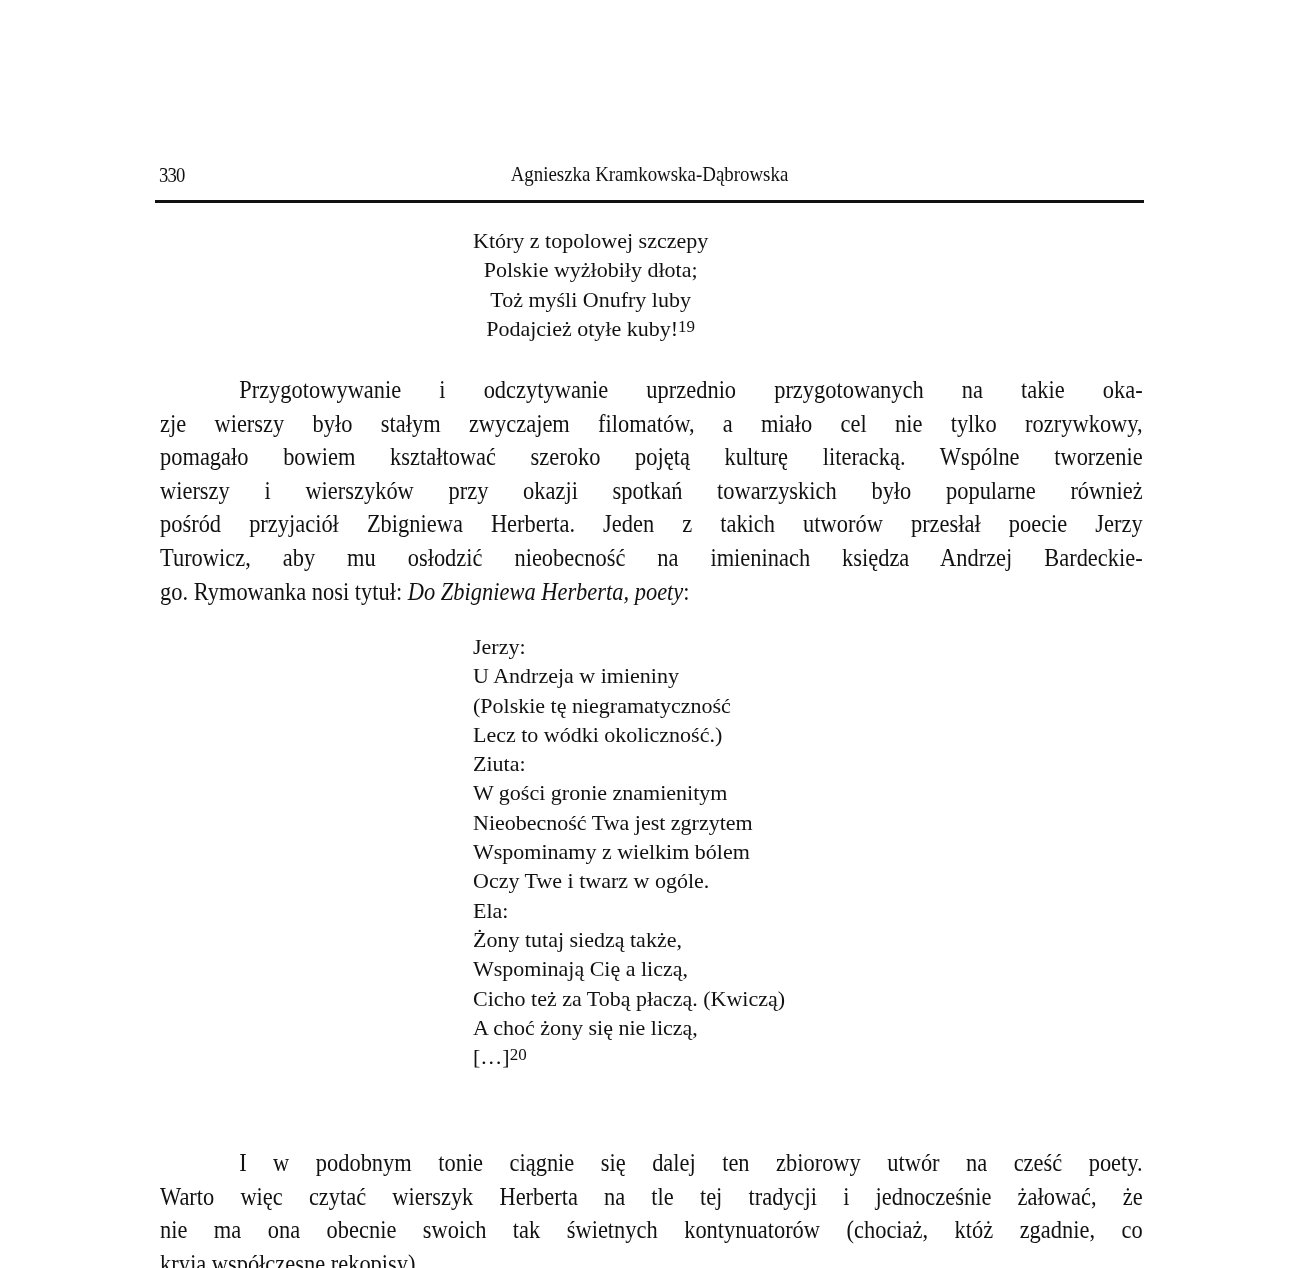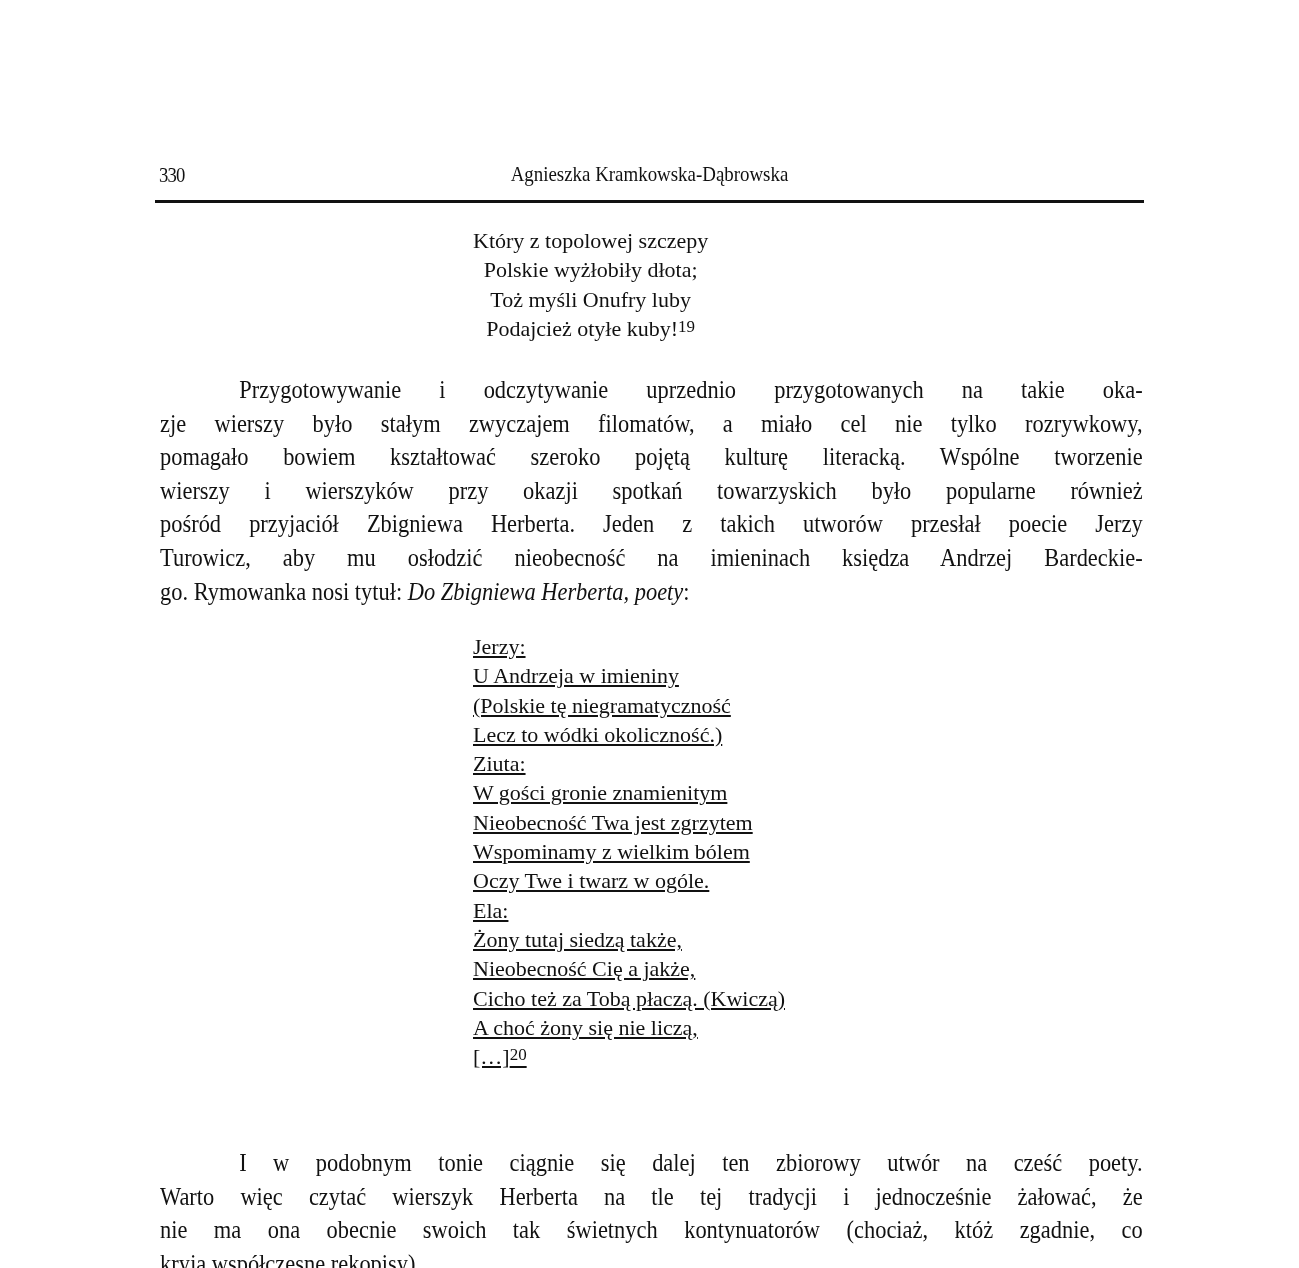--- a/index.html
+++ b/index.html
@@ -50,21 +50,21 @@
     background: #111111;
   }
   .verse {
     position: absolute;
     left: 473px;
     font-size: 22px;
     line-height: 29.3px;
     white-space: nowrap;
   }
   .verse1 { top: 226px; text-align: center; }
-  .verse2 { top: 632px; text-decoration: underline; }
+  .verse2 { top: 632px; }
   .verse-line { display: block; }
   sup {
     font-size: 17px;
     vertical-align: top;
     position: relative;
     top: -2px;
   }
   .para {
     position: absolute;
     left: 160px;
@@ -122,21 +122,21 @@
   <span class="verse-line">U Andrzeja w imieniny</span>
   <span class="verse-line">(Polskie tę niegramatyczność</span>
   <span class="verse-line">Lecz to wódki okoliczność.)</span>
   <span class="verse-line">Ziuta:</span>
   <span class="verse-line">W gości gronie znamienitym</span>
   <span class="verse-line">Nieobecność Twa jest zgrzytem</span>
   <span class="verse-line">Wspominamy z wielkim bólem</span>
   <span class="verse-line">Oczy Twe i twarz w ogóle.</span>
   <span class="verse-line">Ela:</span>
   <span class="verse-line">Żony tutaj siedzą także,</span>
-  <span class="verse-line">Nieobecność Cię a jakże,</span>
+  <span class="verse-line">Wspominają Cię a liczą,</span>
   <span class="verse-line">Cicho też za Tobą płaczą. (Kwiczą)</span>
   <span class="verse-line">A choć żony się nie liczą,</span>
   <span class="verse-line"><span>[…]</span><sup>20</sup></span>
 </div>
 
 <div class="para para2">
   <span class="para-line indent">I w podobnym tonie ciągnie się dalej ten zbiorowy utwór na cześć poety.</span>
   <span class="para-line">Warto więc czytać wierszyk Herberta na tle tej tradycji i jednocześnie żałować, że</span>
   <span class="para-line">nie ma ona obecnie swoich tak świetnych kontynuatorów (chociaż, któż zgadnie, co</span>
   <span class="para-line last">kryją współczesne rękopisy).</span>

